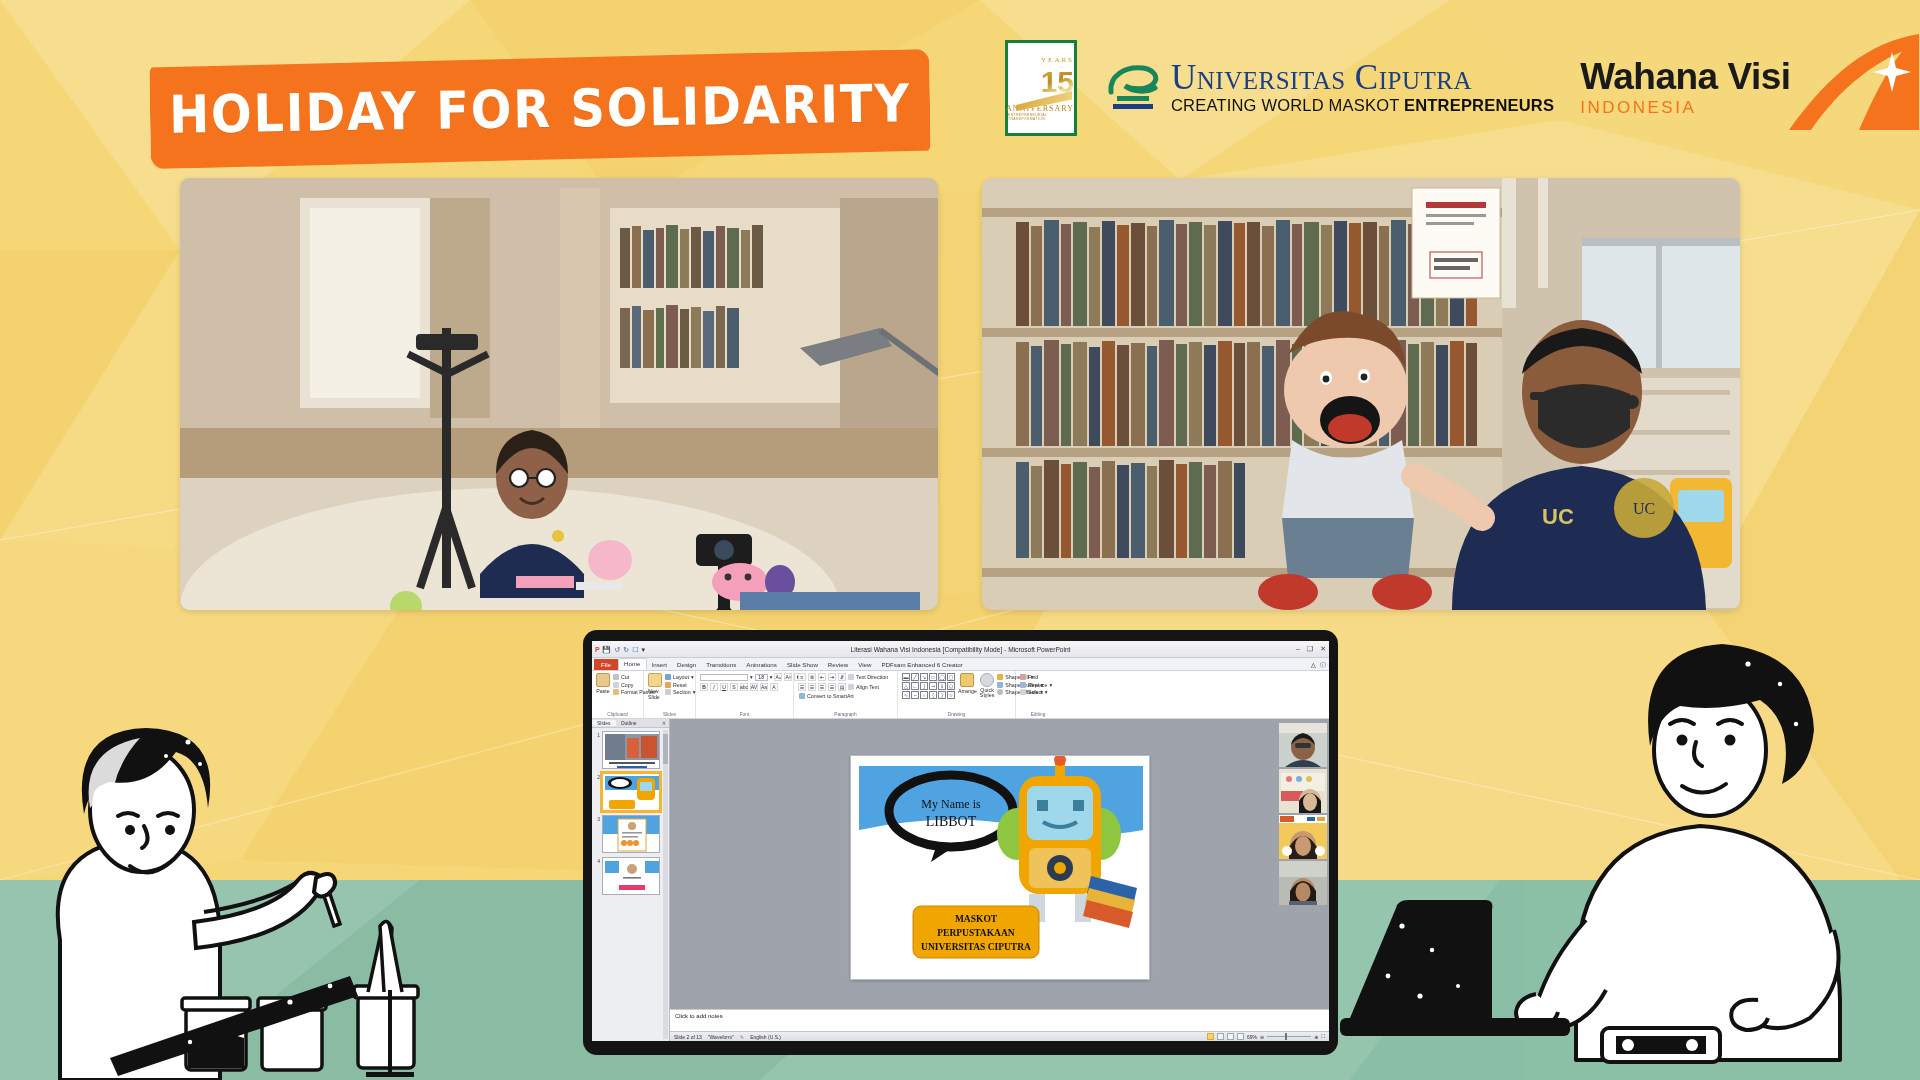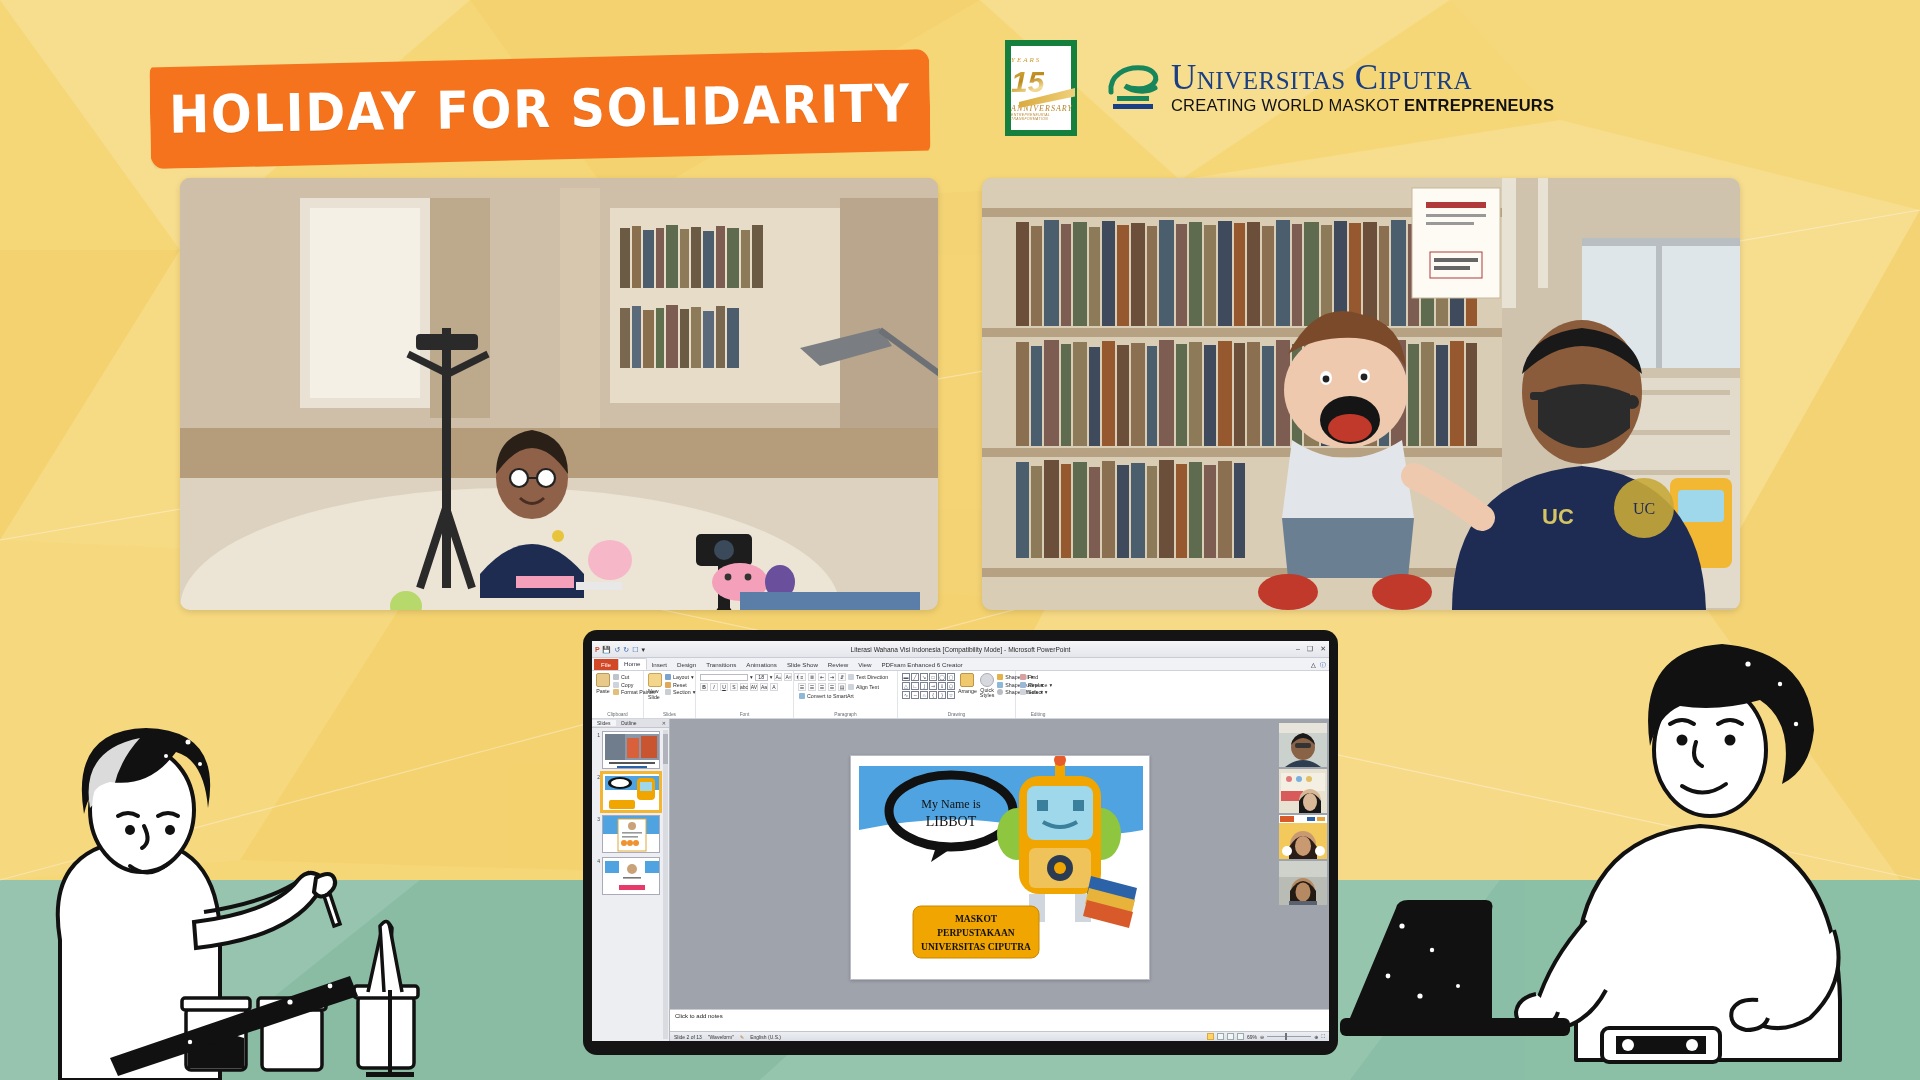--- a/index.html
+++ b/index.html
@@ -36,23 +36,22 @@
     transform: rotate(-0.9deg) scaleX(0.92);
     text-shadow:0 1px 0 rgba(0,0,0,.08);
     white-space:nowrap;
   }
 
   
   .logos { position:absolute; top:38px; left:1005px; height:100px; display:flex; align-items:center; gap:26px; z-index:6; }
 
   .anniv {
     width:72px; height:96px; background:#fff; position:relative;
-    display:flex; flex-direction:column; align-items:flex-start; justify-content:center;
-    border:6px solid #15803d;
-    font-style:italic;
+    display:flex; flex-direction:column; align-items:flex-end; justify-content:center;
+    border:3px solid #15803d;
   }
   .anniv .yrs { font-size:7px; letter-spacing:2px; color:#c99a2e; font-family:"Liberation Serif", serif; margin-bottom:-2px;}
   .anniv .num {
     font-size:30px; font-weight:bold; line-height:40px;
     font-family:"Liberation Sans", sans-serif;
     background:linear-gradient(160deg,#e9c254 0%,#bb8a1e 45%,#f3dc96 70%,#c9962a 100%);
     -webkit-background-clip:text; background-clip:text; color:transparent;
   }
   .anniv .swoosh{
     position:absolute; left:8px; bottom:22px; width:56px; height:20px;
@@ -213,20 +212,29 @@
         <path d="M14,34 L46,34 L46,39 L14,39 Z" fill="#17865a"></path>
         <path d="M10,42 L50,42 L50,47 L10,47 Z" fill="#1b3f84"></path>
       </svg>
     </div>
     <div class="uctext">
       <div class="l1">Universitas Ciputra</div>
       <div class="l2"><span>CREATING WORLD MASKOT </span><b>ENTREPRENEURS</b></div>
     </div>
   </div>
 
+  <div class="wvi">
+    <svg class="wvi-swoosh" viewBox="0 0 160 96">
+      <path d="M160,0 L160,96 L100,96 C120,50 138,18 160,0 Z" fill="#f4731c"></path>
+      <path d="M30,96 C70,40 110,8 160,0 L160,12 C120,22 80,55 52,96 Z" fill="#f4731c"></path>
+      <path d="M133,18 L137,34 L152,38 L137,42 L133,58 L129,42 L114,38 L129,34 Z" fill="#fff"></path>
+    </svg>
+    <div class="w1">Wahana Visi</div>
+    <div class="w2">INDONESIA</div>
+  </div>
 </div>
 
 <div class="photo" id="photo-left">
   <svg viewBox="0 0 758 432" preserveAspectRatio="none" width="758" height="432">
     <rect width="758" height="432" fill="#c9b9a4"></rect>
     <rect x="0" y="0" width="758" height="250" fill="#cfbfa8"></rect>
     <rect x="120" y="20" width="130" height="210" fill="#e9e2d4"></rect>
     <rect x="130" y="30" width="110" height="190" fill="#f4f0e6"></rect>
     <rect x="250" y="20" width="60" height="220" fill="#bda98c"></rect>
     <rect x="380" y="10" width="40" height="250" fill="#d7c7ae"></rect>

